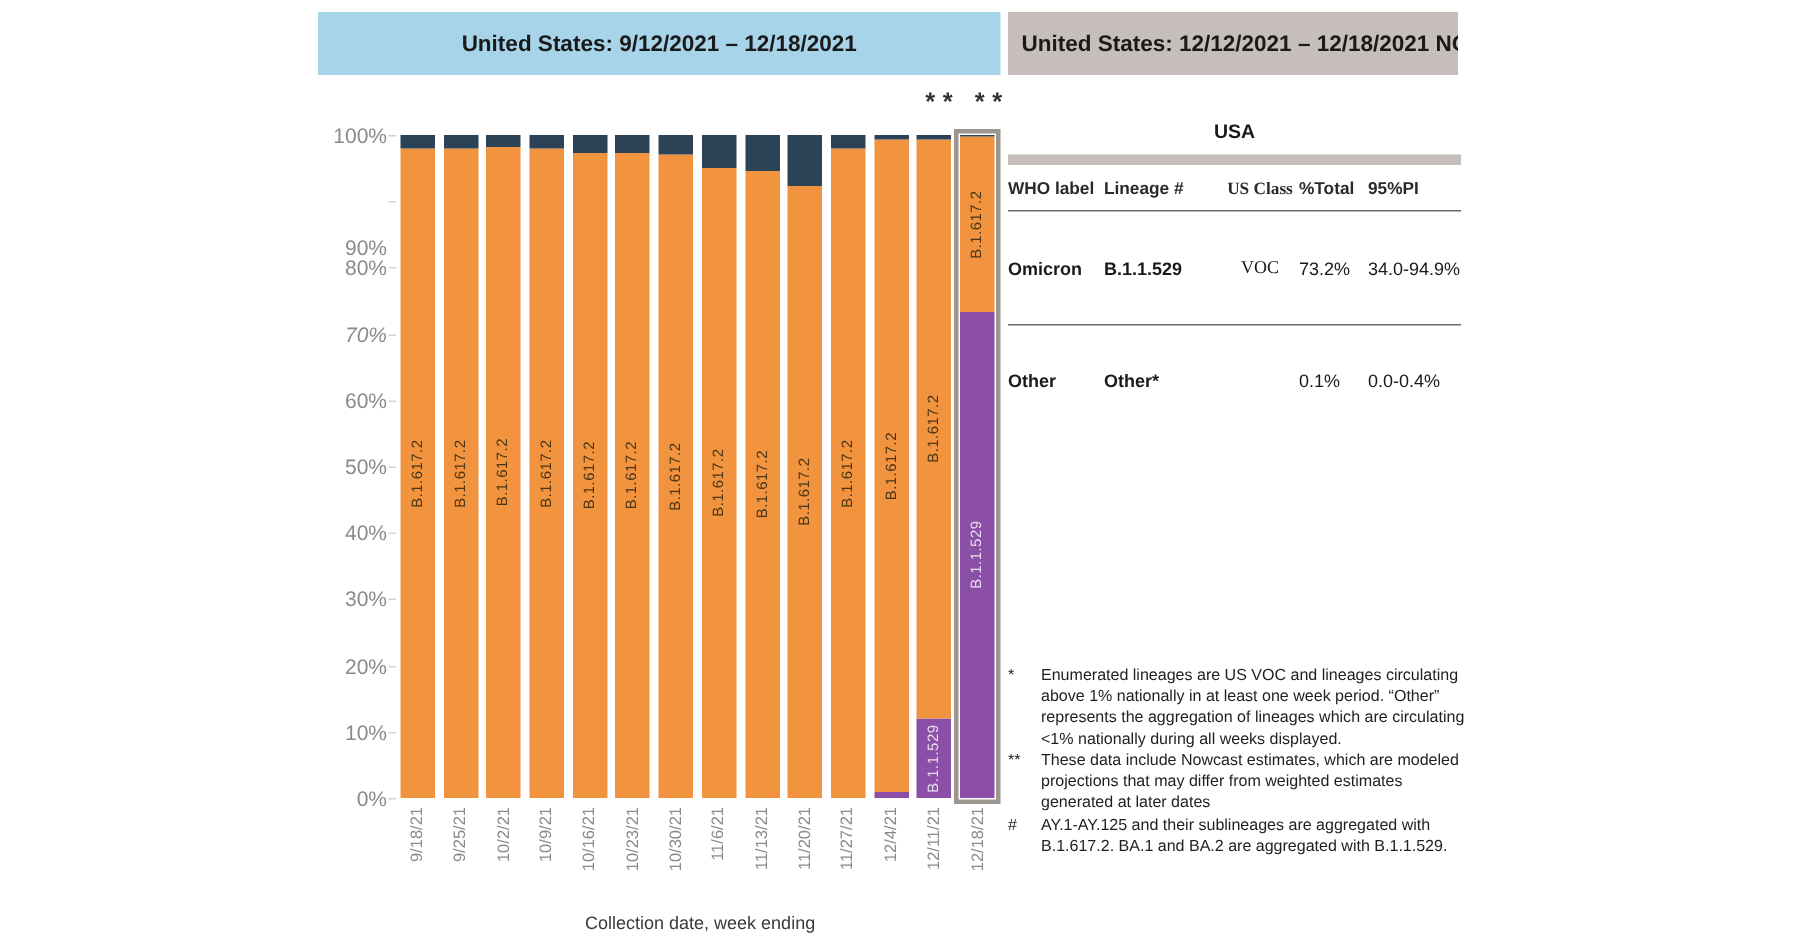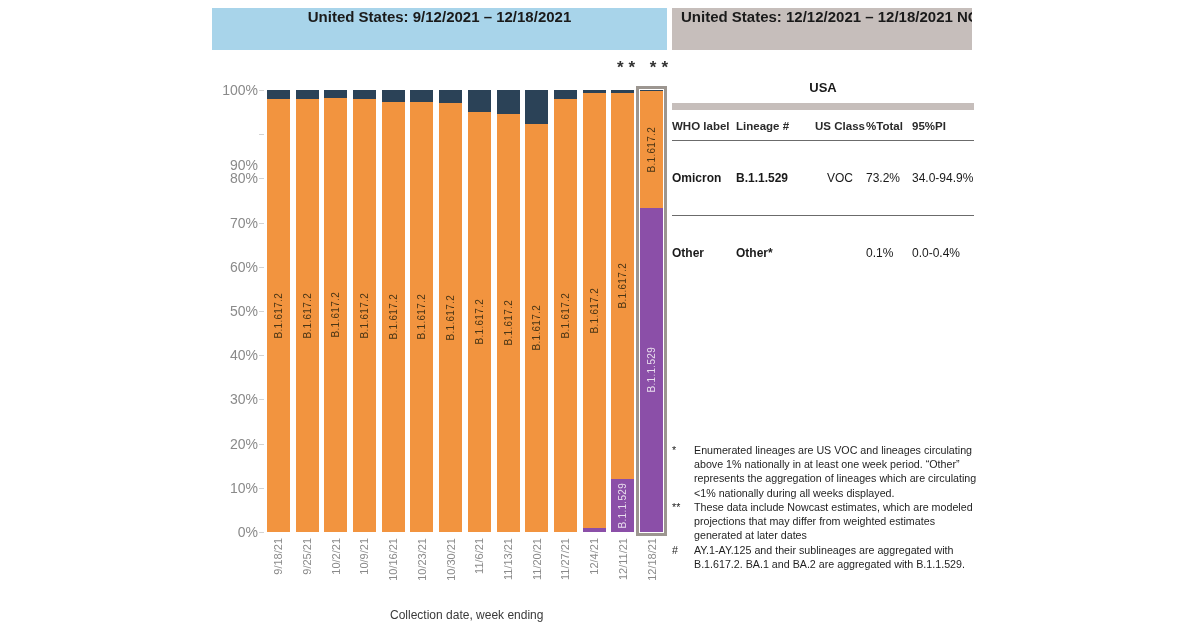--- a/index.html
+++ b/index.html
@@ -8,21 +8,21 @@
     width: 1200px; height: 630px;
     background: #ffffff;
     font-family: "Liberation Sans", sans-serif;
     overflow: hidden;
   }
   #root { position: relative; width: 1200px; height: 630px; background: #fff; }
 
   
   .hdr {
     position: absolute;
-    display: flex; align-items: flex-start; justify-content: center;
+    display: flex; align-items: center; justify-content: center;
     font-weight: bold; font-size: 15px; color: #1a1a1a;
     white-space: nowrap; overflow: hidden;
   }
   #hdr-left  { left: 212px; top: 8px; width: 455px; height: 42px; background: #a8d4ea; }
   #hdr-right { left: 672px; top: 8px; width: 300px; height: 42px; background: #c6bebb;
                justify-content: flex-start; padding-left: 9px; }
 
   
   #chart-panel { position: absolute; left: 212px; top: 52px; width: 455px; height: 578px; }
 
@@ -86,21 +86,21 @@
     margin-bottom: 8px;
   }
   #table-topbar { height: 7px; background: #c6bebb; margin-bottom: 10px; }
 
   table.vtable { width: 100%; border-collapse: collapse; }
   table.vtable th {
     font-size: 11.5px; font-weight: bold; color: #2a2a2a;
     text-align: left; padding: 0 0 8px 0;
     border-bottom: 1.4px solid #6b6b6b;
   }
-  table.vtable th.cls, table.vtable td.cls { text-align: center; }
+  table.vtable th.cls, table.vtable td.cls { text-align: center; font-family: Liberation Serif, serif; }
   table.vtable td {
     font-size: 12px; color: #1a1a1a;
     padding: 30px 0 30px 0;
     border-bottom: 1.4px solid #6b6b6b;
     vertical-align: middle;
   }
   table.vtable tr:last-child td { border-bottom: none; }
   td.who { font-weight: bold; }
   td.lin { font-weight: bold; }
   td.cls { color: #2b2b2b; }
@@ -141,21 +141,21 @@
         <div class="ytick" style="top: 353.6px;">20%</div>
         <div class="ytick-line" style="top: 353.6px;"></div>
         <div class="ytick" style="top: 309.4px;">30%</div>
         <div class="ytick-line" style="top: 309.4px;"></div>
         <div class="ytick" style="top: 265.2px;">40%</div>
         <div class="ytick-line" style="top: 265.2px;"></div>
         <div class="ytick" style="top: 221px;">50%</div>
         <div class="ytick-line" style="top: 221px;"></div>
         <div class="ytick" style="top: 176.8px;">60%</div>
         <div class="ytick-line" style="top: 176.8px;"></div>
-        <div class="ytick" style="top: 132.6px;">70%</div>
+        <div class="ytick" style="top: 132.6px; font-style: italic;">70%</div>
         <div class="ytick-line" style="top: 132.6px;"></div>
         <div class="ytick" style="top: 88.4px;">80%</div>
         <div class="ytick-line" style="top: 88.4px;"></div>
         <div class="ytick" style="top: 44.2px; margin-top: 31px;">90%</div>
         <div class="ytick-line" style="top: 44.2px;"></div>
         <div class="ytick" style="top: 0px;">100%</div>
         <div class="ytick-line" style="top: 0px;"></div>
         <div class="bar-slot" style="left: 2.87143px; width: 22.9714px;">
           <div class="seg orange" style="background: rgb(242, 148, 63); height: 432.718px; bottom: 0px;">
             <span class="seg-label">B.1.617.2</span>

